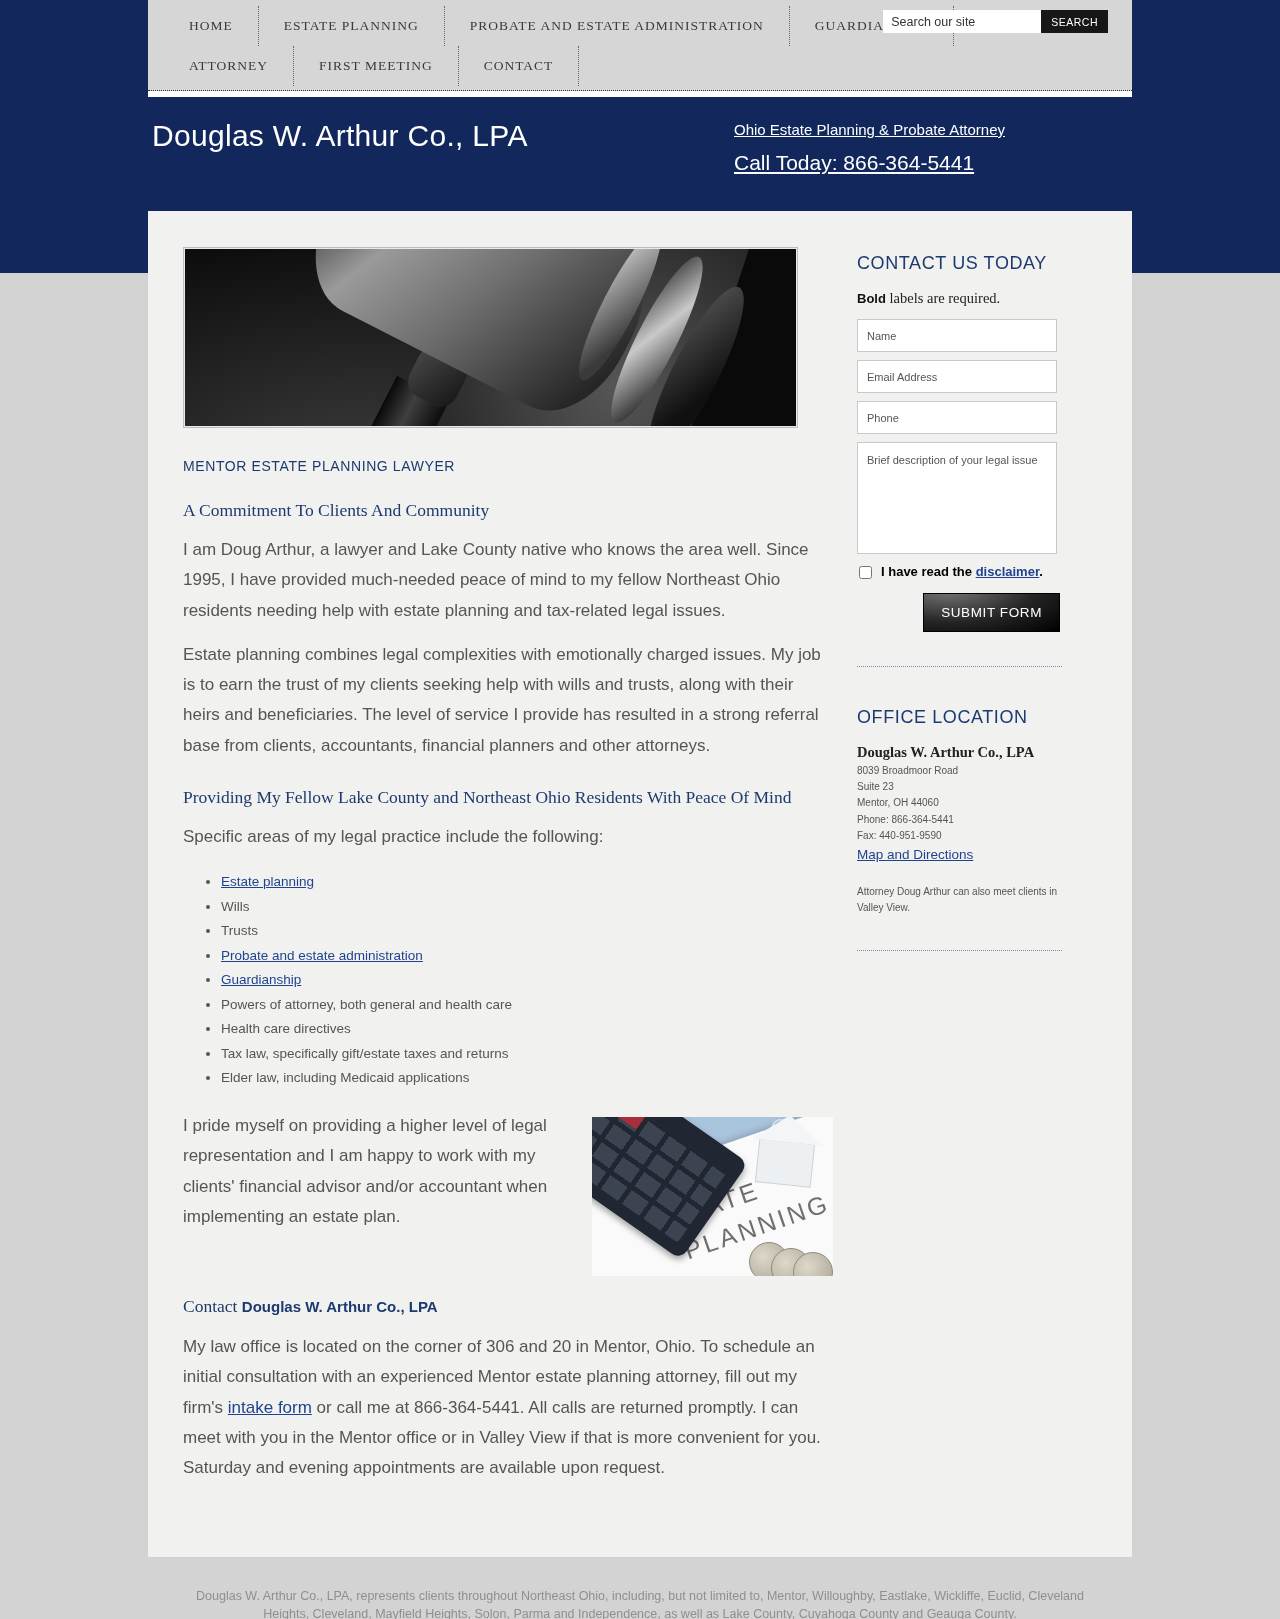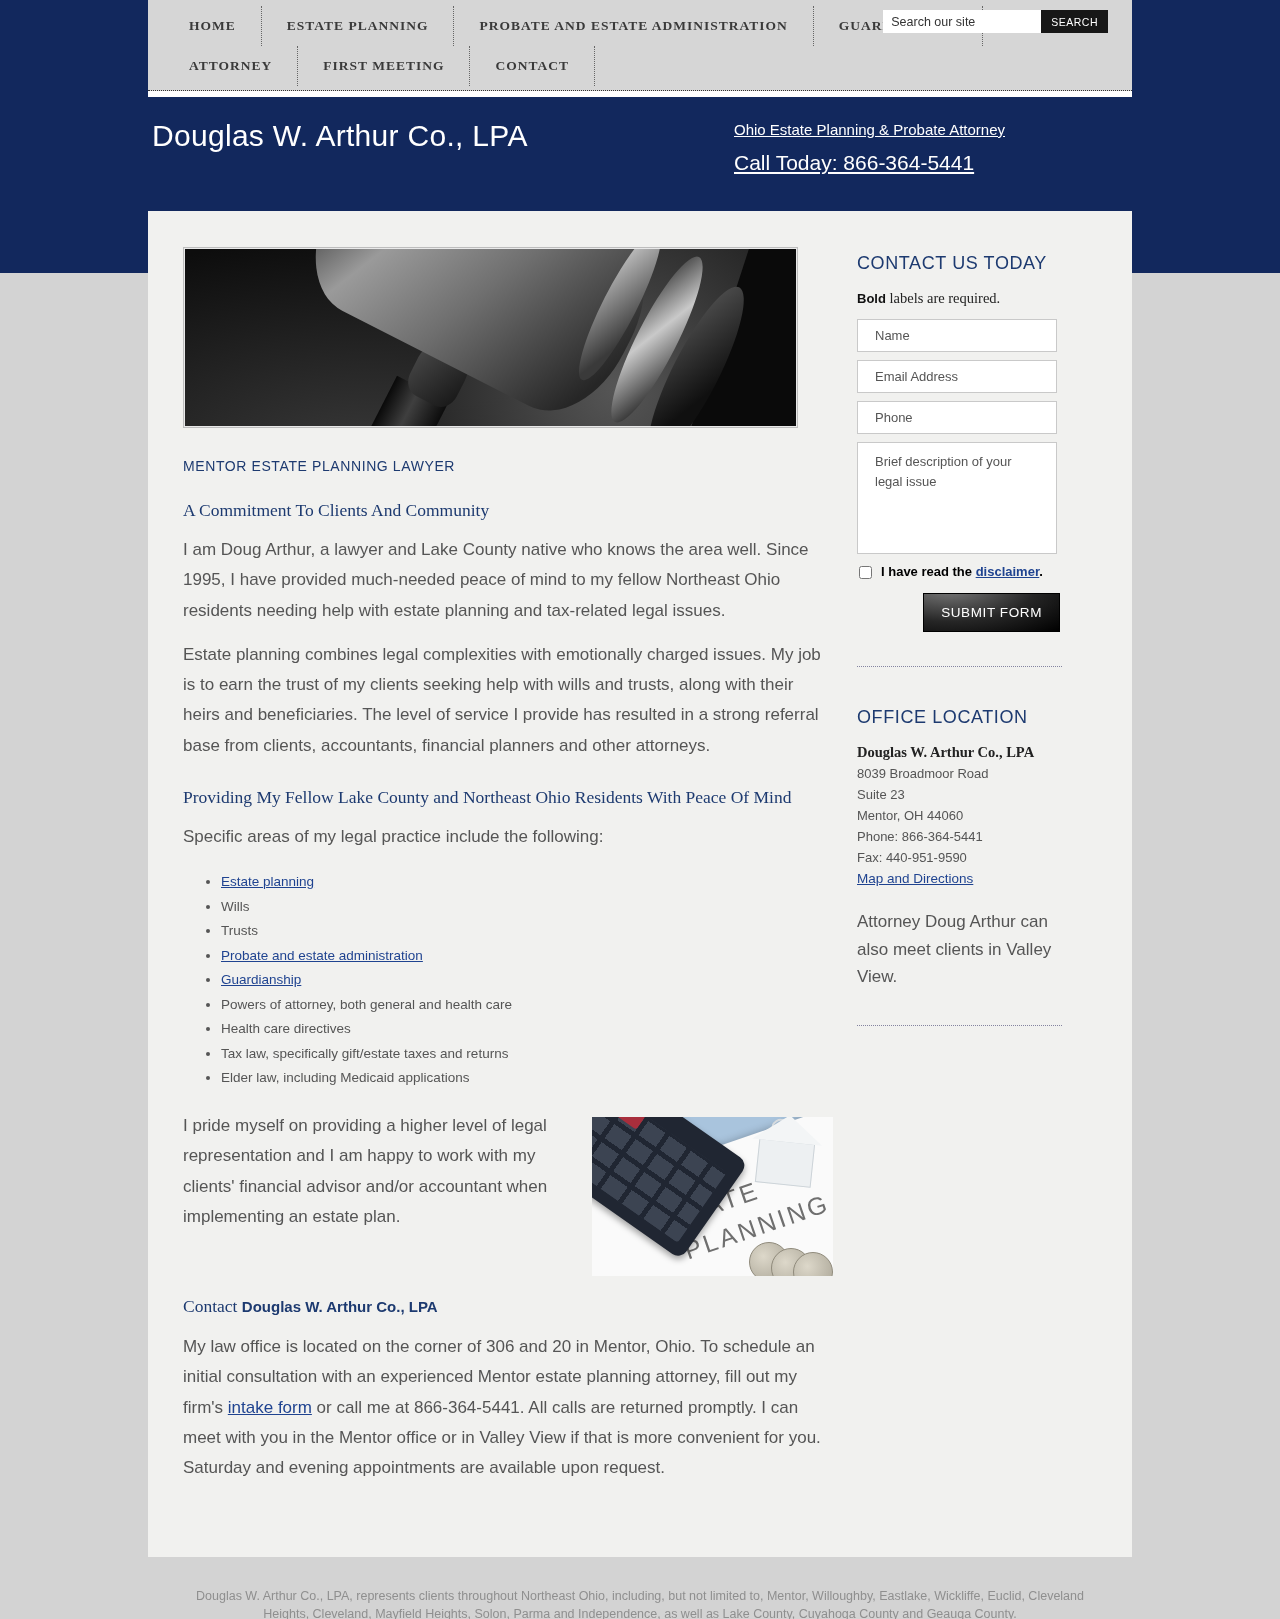--- a/index.html
+++ b/index.html
@@ -13,21 +13,21 @@
 
   
   .hero { background:#12285d; }
   .nav-wrap { background:#ffffff; padding-bottom:6px; }
   .nav-bar {
     background:#d6d6d6;
     border-bottom:1px dotted #333;
     position:relative;
     padding:6px 0 4px 16px;
   }
-  .nav-row { display:flex;font-weight:bold; }
+  .nav-row { display:flex; }
   .nav-item {
     font-family:"Liberation Serif", serif;
     font-size:13.5px;
     letter-spacing:1px;
     color:#3a3a3a;
     text-transform:uppercase;
     padding:0 25px;
     line-height:40px;
     border-right:1px dotted #666;
     text-decoration:none;
@@ -129,38 +129,38 @@
   .contact-head .pre { font-family:"Liberation Serif", serif; font-size:17.5px; color:#1d3a70; font-weight:400; }
   .contact-head .firm { font-size:15px; color:#1d3a70; font-weight:bold; }
 
   
   .sidebar-heading { font-size:18px; font-weight:400; color:#1d3a70; letter-spacing:.6px; margin:0 0 16px 0; }
   .required-note { font-size:13px; color:#111; margin:0 0 12px 0; }
   .required-note .b { font-weight:bold; font-size:13px; }
   .required-note .r { font-family:"Liberation Serif", serif; font-size:14.5px; font-weight:400; color:#222; }
   .form-input, .form-textarea {
     display:block; width:200px; background:#fff; border:1px solid #c9c9c9;
-    font-family:"Liberation Sans", sans-serif; font-size:13px; color:#333;
-    padding:9px 17px; margin-bottom:8px; outline:none;
+    font-family:"Liberation Sans", sans-serif; font-size:11px; color:#333;
+    padding:9px 9px; margin-bottom:8px; outline:none;
   }
   .form-input { height:33px; }
   .form-input::placeholder, .form-textarea::placeholder { color:#555; }
   .form-textarea { height:112px; resize:none; line-height:1.5; }
   .checkbox-row { display:flex; align-items:flex-start; margin:10px 0 14px 0; font-size:13px; font-weight:bold; color:#000; }
   .checkbox-row input { margin:2px 9px 0 2px; }
   .submit-btn {
     display:block; margin-left:auto; margin-right:2px;
     background:radial-gradient(ellipse at 18% -15%, #7a7a7a 0%, #262626 55%, #000 100%);
     color:#fff; border:1px solid #000; font-family:"Liberation Sans", sans-serif;
     font-size:13.5px; letter-spacing:.6px; padding:11px 17px; cursor:pointer;
   }
   .dotted-sep { border:none; border-top:1px dotted #8484a0; margin:34px 0 40px 0; }
   .office-firm { font-family:"Liberation Serif", serif; font-size:14.5px; font-weight:bold; color:#222; margin:14px 0 2px 0; }
-  .office-line { font-size:13px; color:#555; line-height:1.62; }
-  .office-note { font-size:17px; color:#555; line-height:1.62; margin-top:18px; }
+  .office-line { font-size:10px; color:#555; line-height:1.62; }
+  .office-note { font-size:10px; color:#555; line-height:1.62; margin-top:18px; }
   a.map-link { color:#1f4390; text-decoration:underline; font-size:13.5px; line-height:1.62; cursor:pointer; }
 
   
   .geo-footer { padding:30px 0 28px 0; }
   .geo-text { width:910px; margin:0 auto; text-align:center; color:#8f8f8f; font-size:12.5px; line-height:1.45; }
   .site-footer { background:#12285d; color:#fff; text-align:center; padding:33px 0 38px 0; font-size:13.5px; line-height:1.45; }
   .site-footer a { color:#fff; text-decoration:underline; cursor:pointer; }
 </style>
 </head>
 <body>

